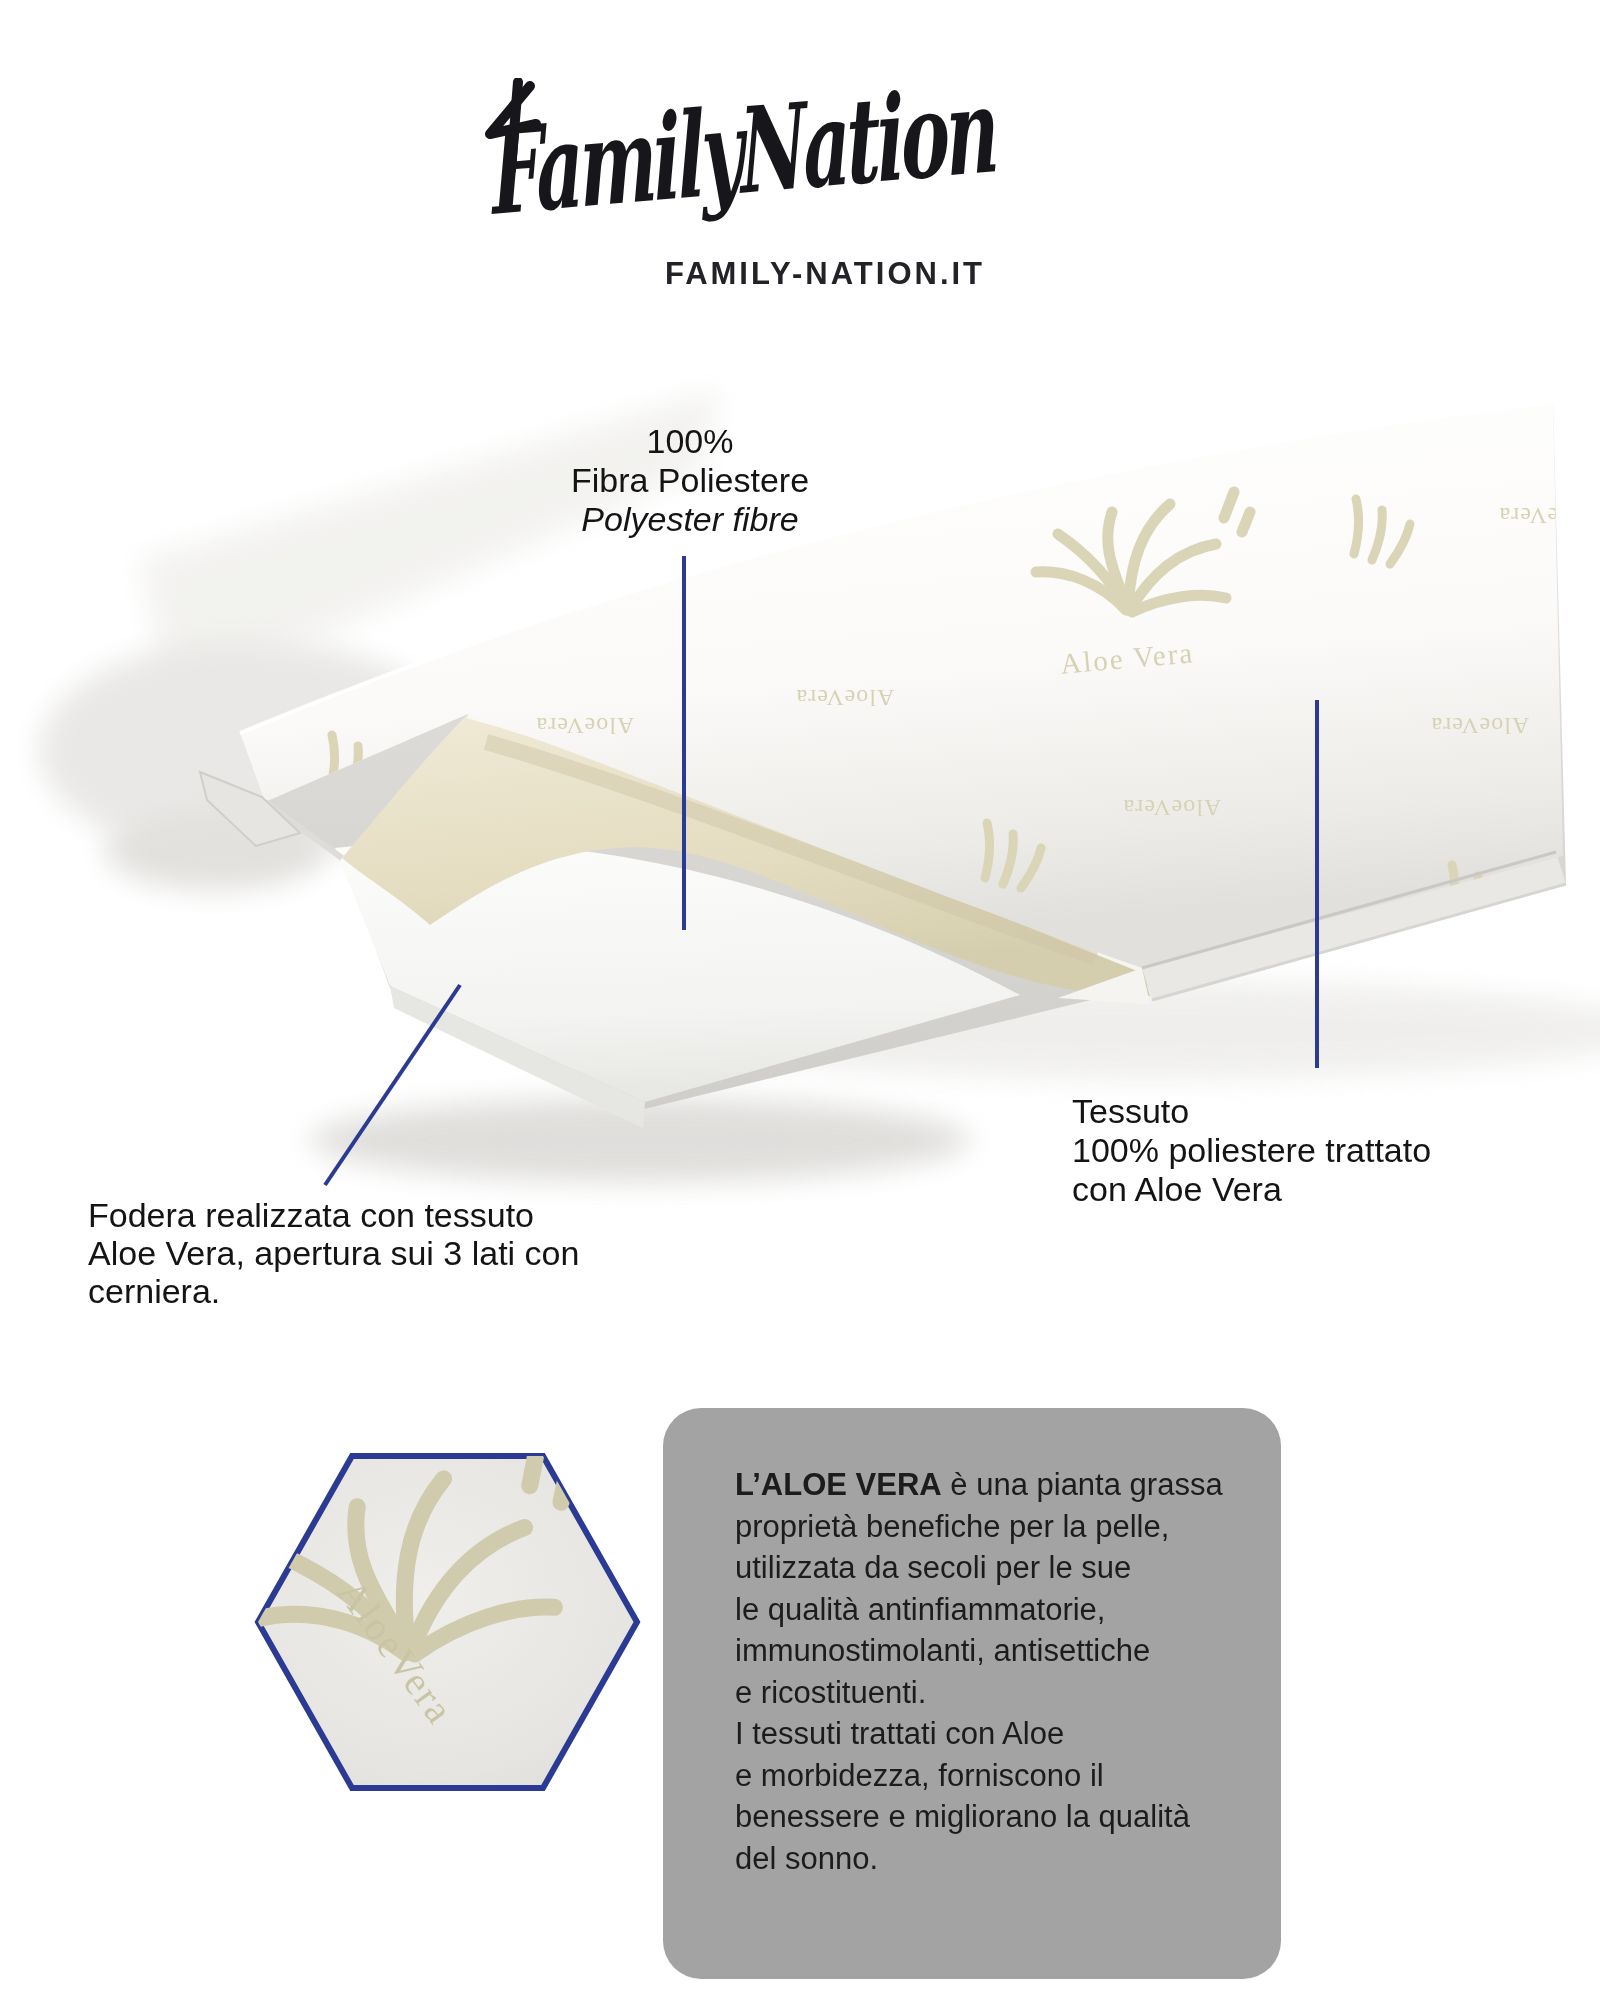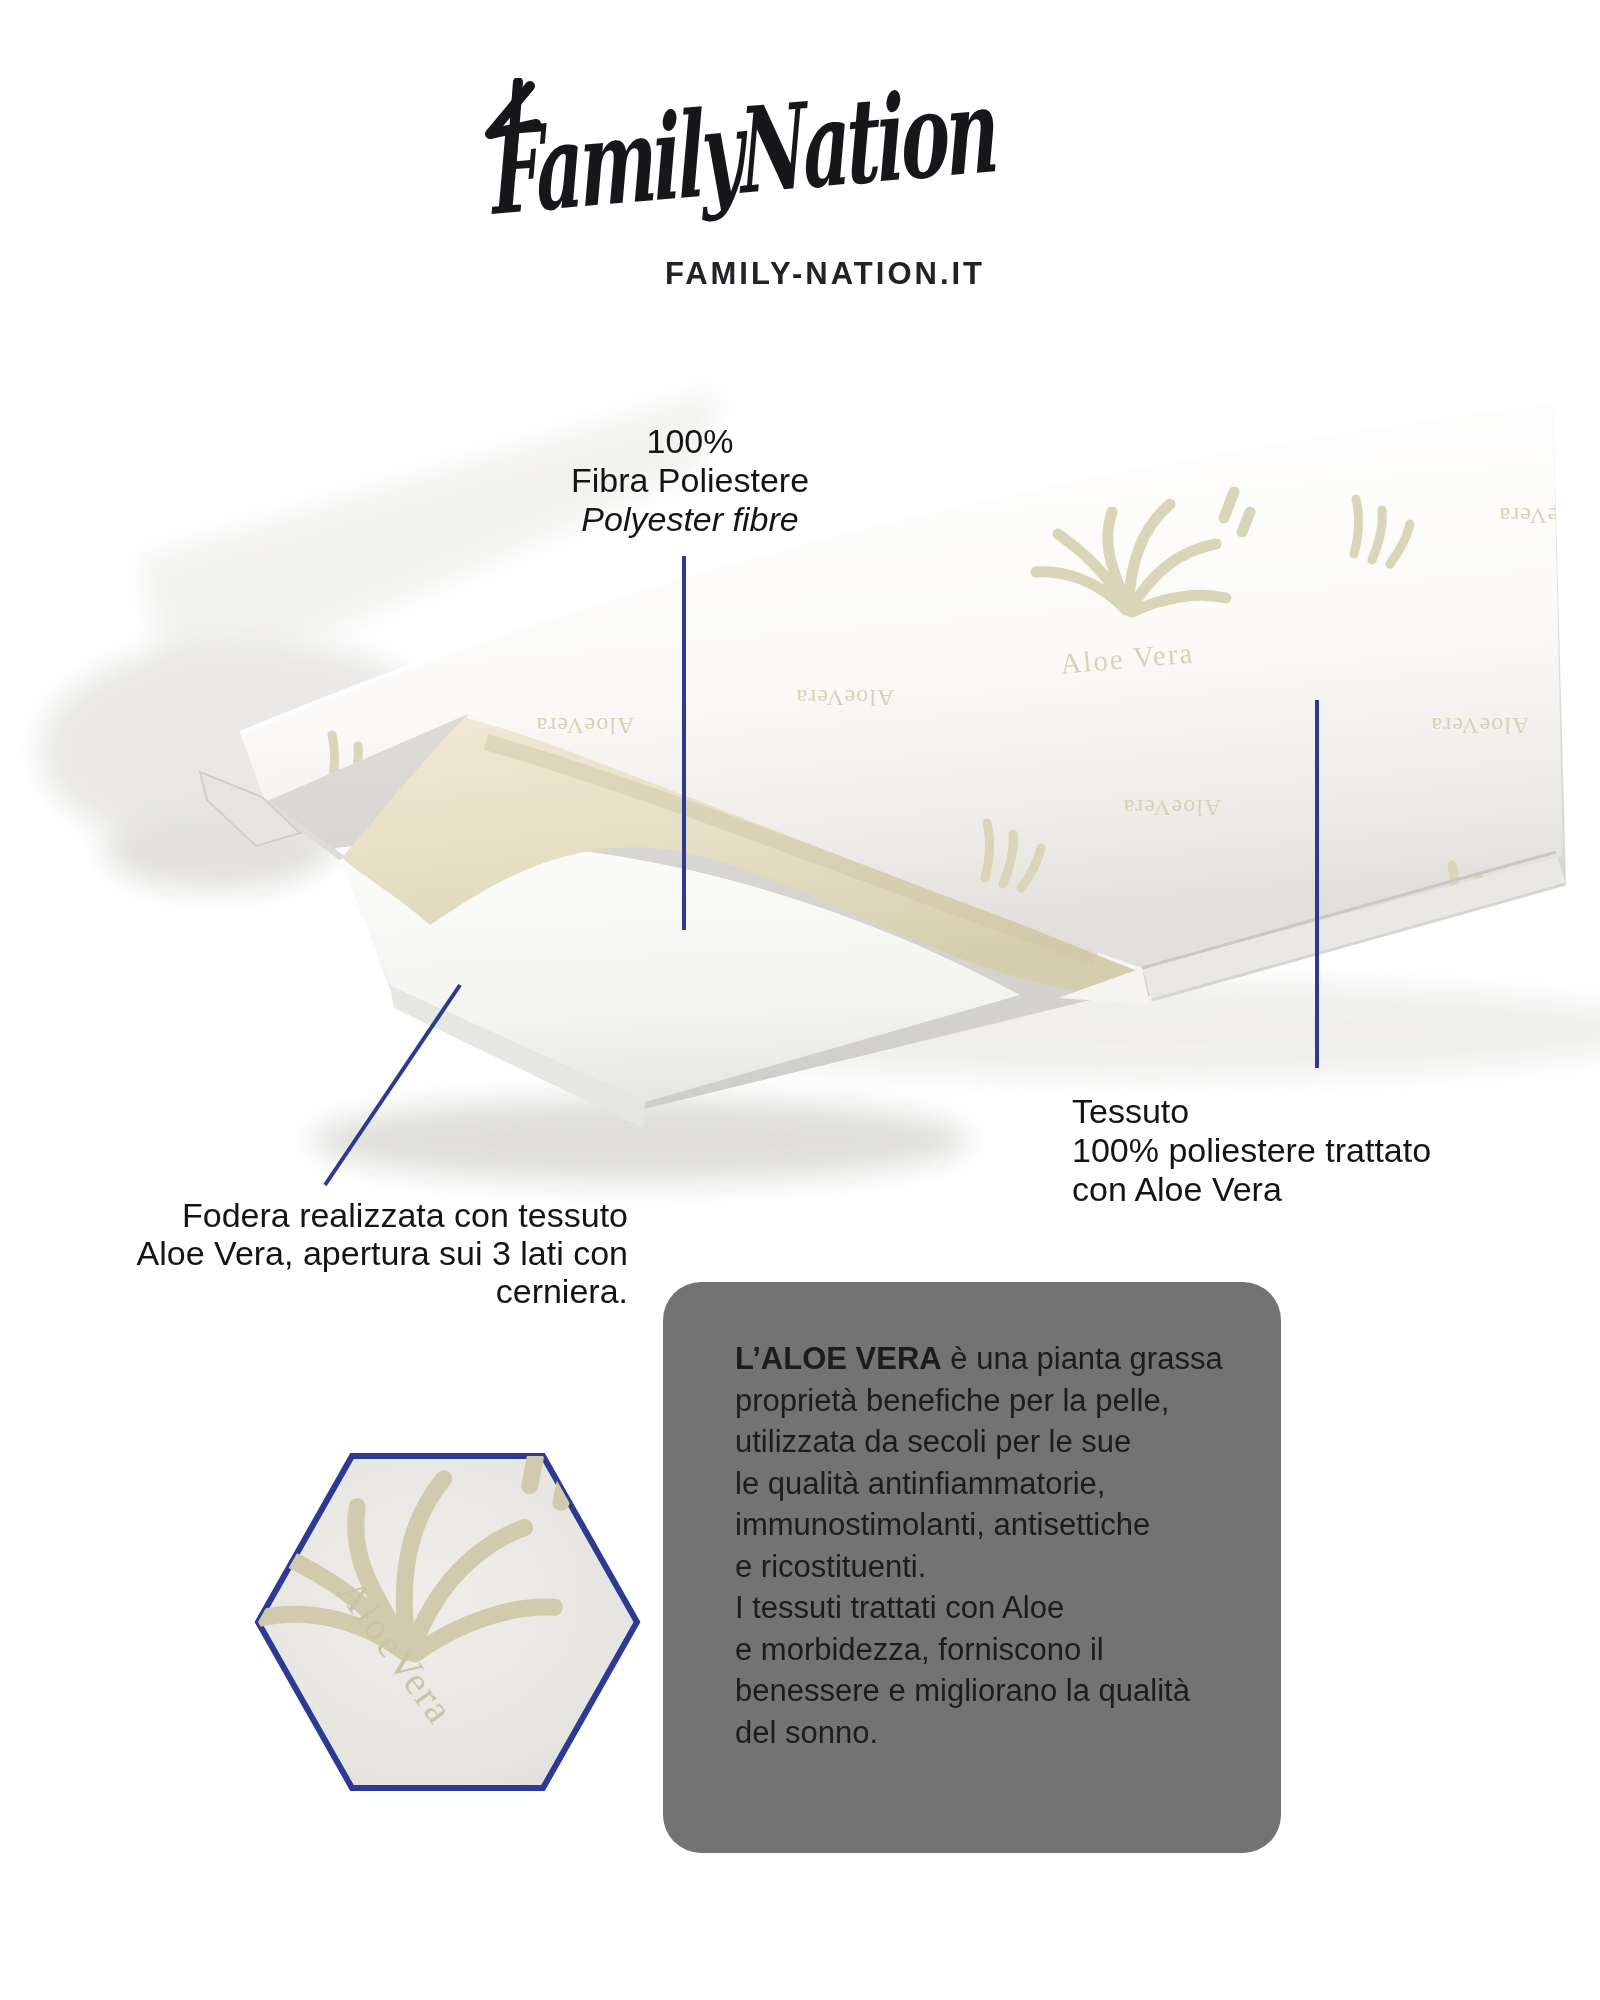--- a/index.html
+++ b/index.html
@@ -29,25 +29,25 @@
   .scene{position:absolute;left:0;top:0;}
   .motif-text{font-family:"Liberation Serif",serif;fill:#d6d2b4;font-size:24px;letter-spacing:1px;text-anchor:middle;}
   .plant-text{font-family:"Liberation Serif",serif;fill:#d6d2b4;font-size:29px;letter-spacing:2px;text-anchor:middle;}
   .hex-text{font-family:"Liberation Serif",serif;fill:#c8c4a4;font-size:40px;letter-spacing:2px;text-anchor:start;}
   
   .lbl{position:absolute;font-size:34px;line-height:39px;color:#141414;}
   .lbl .it{font-style:italic;}
   .lbl div{white-space:nowrap;}
   #label-foam{left:440px;top:422px;width:500px;text-align:center;}
   #label-fabric{left:1072px;top:1092px;width:400px;}
-  #label-cover{left:88px;top:1196px;width:540px;text-align:right;line-height:38px;}
+  #label-cover{left:88px;top:1196px;width:540px;text-align:left;line-height:38px;}
   
   #info-box{
-    position:absolute;left:663px;top:1282px;width:618px;height:571px;
-    background:#737373;border-radius:38px;box-sizing:border-box;
+    position:absolute;left:663px;top:1408px;width:618px;height:571px;
+    background:#a3a3a3;border-radius:38px;box-sizing:border-box;
     padding:56px 8px 0 72px;
   }
   .ib-line{font-size:31px;line-height:41.5px;white-space:nowrap;color:#1c1c1c;}
   .ib-bold{font-weight:bold;}
 </style>
 </head>
 <body>
 
 <svg class="logo-flourish" width="80" height="100" viewBox="0 0 80 100">
   <path d="M52 8 L12 56 L58 46" fill="none" stroke="#17161a" stroke-width="10" stroke-linecap="round" stroke-linejoin="round"></path>

